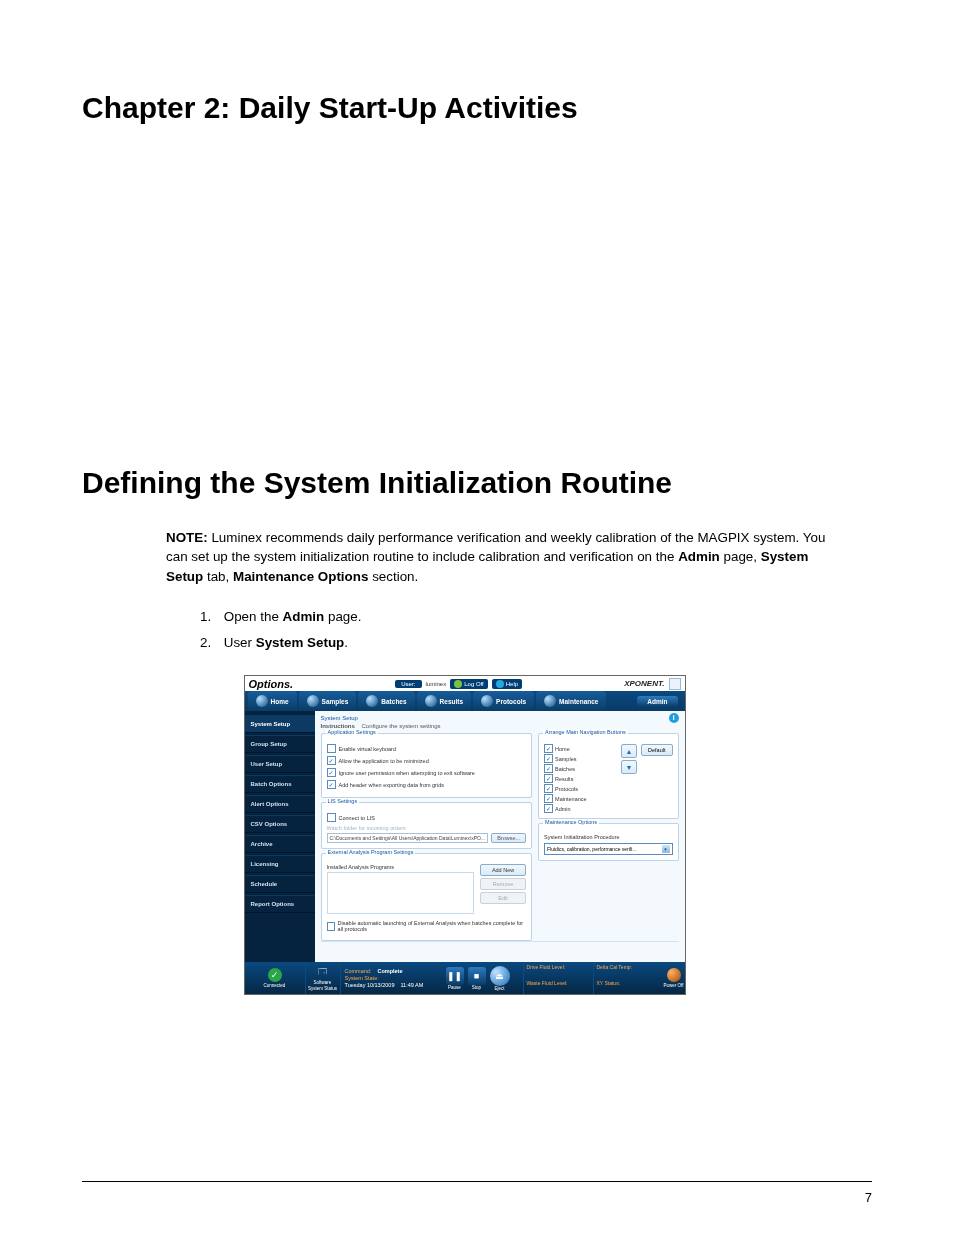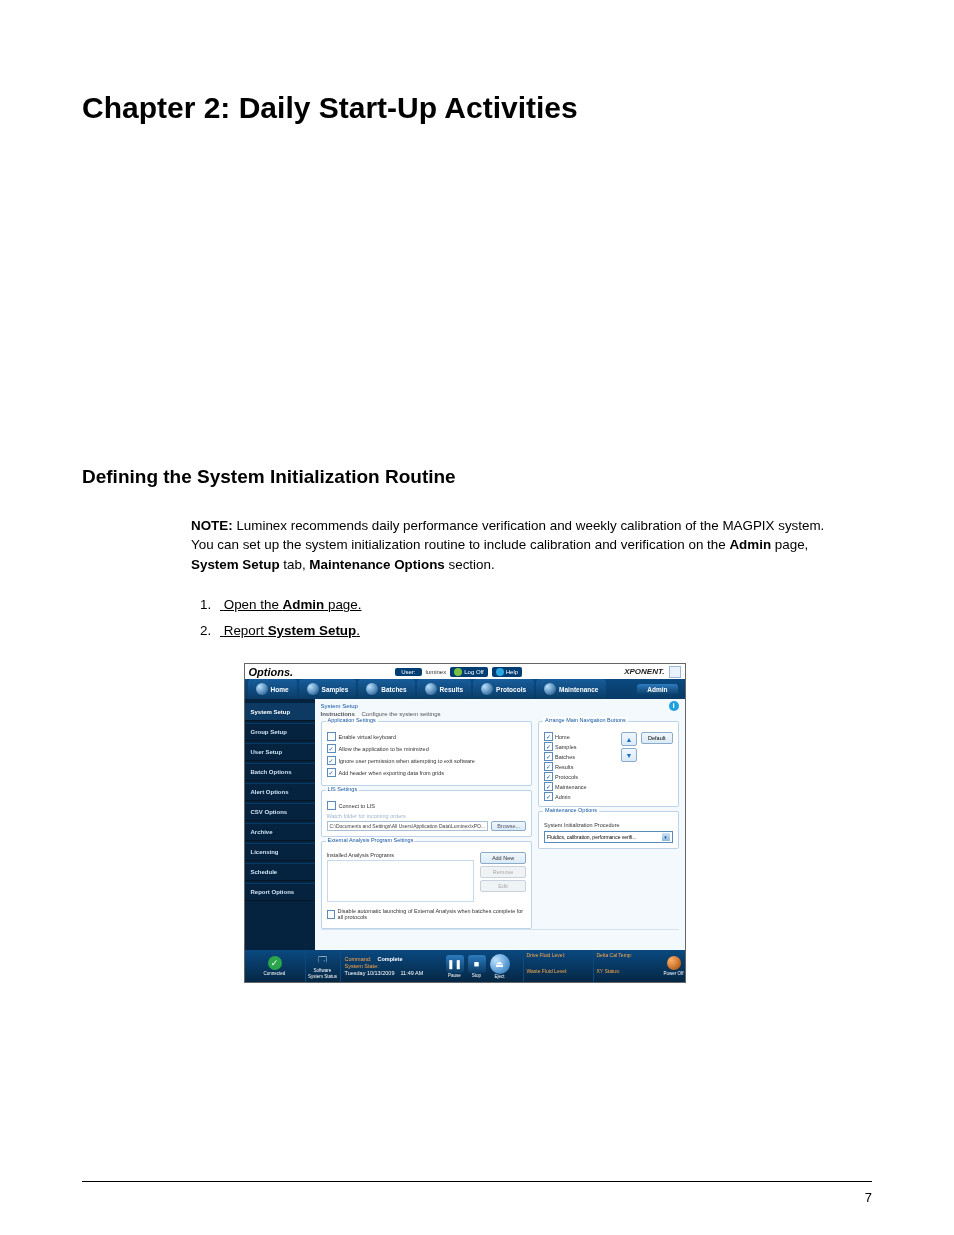--- a/index.html
+++ b/index.html
@@ -16,38 +16,37 @@
     height: 1235px;
     position: relative;
   }
   h1.chapter-title {
     font-size: 30px;
     font-weight: bold;
     margin: 0 0 340px 0;
     line-height: 1.2;
   }
   h2.section-title {
-    font-size: 19px;
+    font-size: 30px;
     font-weight: bold;
     margin: 0 0 28px 0;
   }
   .note-block {
-    margin-left: 109px;
+    margin-left: 84px;
     font-size: 13.4px;
     line-height: 1.45;
     margin-bottom: 18px;
   }
   .note-label { font-weight: bold; }
   .step-list {
     margin: 0 0 20px 118px;
     padding: 0;
     list-style: none;
     font-size: 13.4px;
     line-height: 1.9;
-    text-decoration: underline;
   }
   .step-list li { counter-increment: step; }
   .step-list li::before {
     content: counter(step) ".";
     display: inline-block;
     width: 20px;
   }
   .strong { font-weight: bold; }
 
   .screenshot {
@@ -181,21 +180,21 @@
 
   <div class="note-block">
     <span class="note-label">NOTE:</span><span> Luminex recommends daily performance verification and weekly calibration of the MAGPIX system. You can set up the system initialization routine to include calibration and verification on the </span><span class="strong">Admin</span><span> page, </span><span class="strong">System Setup</span><span> tab, </span><span class="strong">Maintenance Options</span><span> section.</span>
   </div>
 
   <ol class="step-list">
     <li>
       <span>Open the </span><span class="strong">Admin</span><span> page.</span>
     </li>
     <li>
-      <span>Report </span><span class="strong">System Setup</span><span>.</span>
+      <span>User </span><span class="strong">System Setup</span><span>.</span>
     </li>
   </ol>
 
   <div class="screenshot">
 
     <div class="ss-topbar">
       <span class="ss-brand">Options.</span>
       <div class="ss-topmid">
         <span class="ss-toplabel">User:</span>
         <span class="ss-topval">luminex</span>

